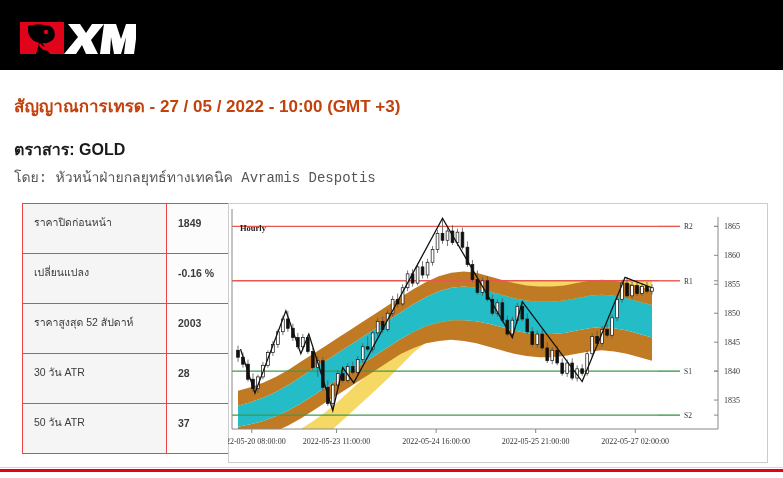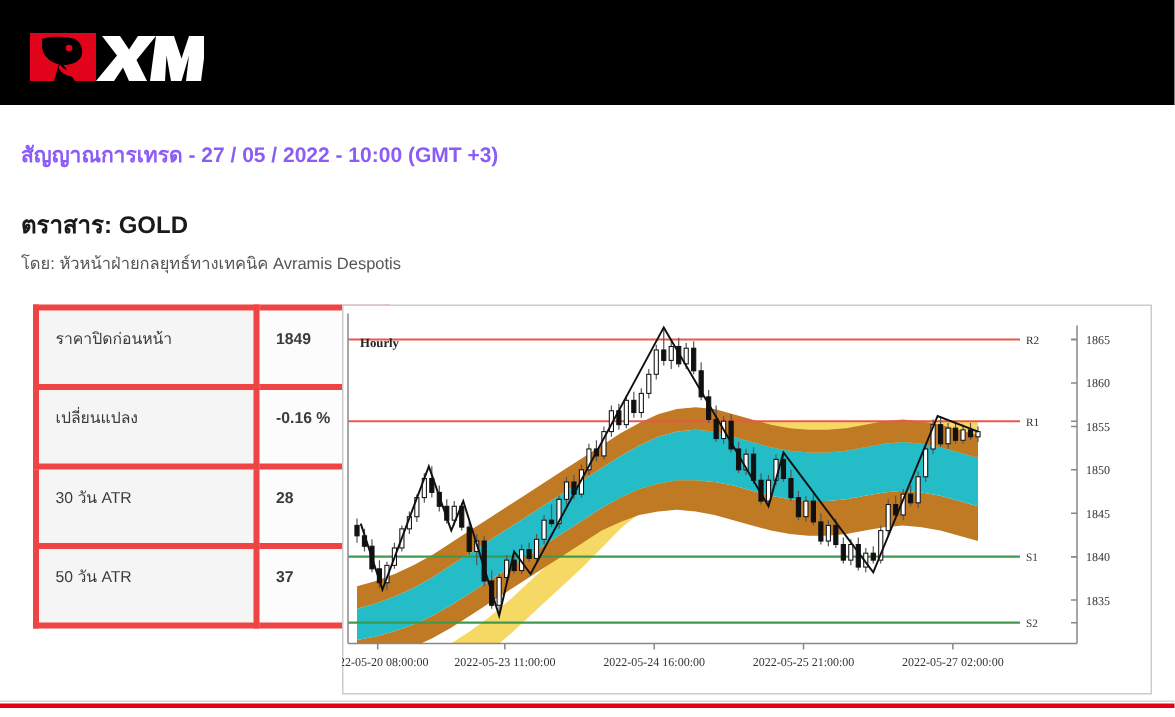--- a/index.html
+++ b/index.html
@@ -11,38 +11,38 @@
   #page{position:relative;width:783px;height:478px;}
 
   
   #header{position:absolute;left:0;top:0;width:783px;height:70px;background:#000000;}
   #logo{position:absolute;left:16px;top:12px;width:120px;height:46px;}
   #logo svg{display:block;}
 
   
   #title{
     position:absolute;left:14px;top:92px;
-    font-size:14px;font-weight:bold;color:#8b5cf6;letter-spacing:0px;white-space:nowrap;
+    font-size:17px;font-weight:bold;color:#c2410c;letter-spacing:0px;white-space:nowrap;
   }
   #instrument{
     position:absolute;left:14px;top:137px;
     font-size:16px;font-weight:bold;color:#1a1a1a;white-space:nowrap;text-align:center;
   }
   #byline{
     position:absolute;left:14px;top:166px;
-    font-size:11px;color:#555555;white-space:nowrap;
+    font-size:14px;color:#555555;white-space:nowrap;font-family:Liberation Mono, monospace;
   }
 
   
   #stats{
     position:absolute;left:22px;top:203px;width:206px;
     border-collapse:collapse;table-layout:fixed;
   }
   #stats td{
-    border:4px solid #ef4444;
+    border:1px solid #ef4444;
     font-size:10.5px;color:#3b3b3b;
     height:37px;padding:0 0 12px 11px;vertical-align:middle;
     background:#fcfcfc;
     white-space:nowrap;overflow:hidden;
   }
   #stats td.k{width:132px;background:#f5f5f5;}
   #stats td.v{width:72px;background:#fcfcfc;font-weight:bold;}
 
   
   #chartbox{position:absolute;left:228px;top:203px;width:540px;height:260px;
@@ -86,20 +86,24 @@
 
   <table id="stats">
     <tbody>
         <tr>
           <td class="k">ราคาปิดก่อนหน้า</td>
           <td class="v">1849</td>
         </tr>
         <tr>
           <td class="k">เปลี่ยนแปลง</td>
           <td class="v">-0.16 %</td>
+        </tr>
+        <tr>
+          <td class="k">ราคาสูงสุด 52 สัปดาห์</td>
+          <td class="v">2003</td>
         </tr>
         <tr>
           <td class="k">30 วัน ATR</td>
           <td class="v">28</td>
         </tr>
         <tr>
           <td class="k">50 วัน ATR</td>
           <td class="v">37</td>
         </tr>
       </tbody>

